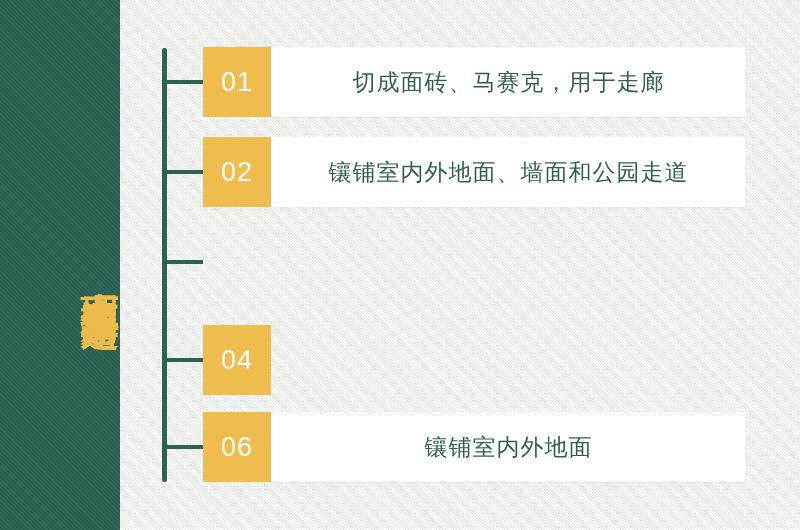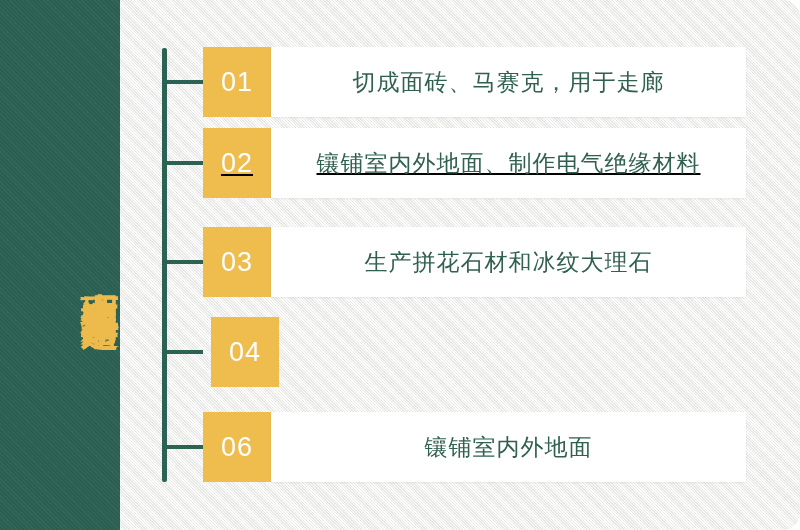--- a/index.html
+++ b/index.html
@@ -26,21 +26,20 @@
         rgba(255,255,255,0.85) 0px,
         rgba(255,255,255,0.85) 1px,
         rgba(222,224,220,0.55) 1px,
         rgba(222,224,220,0.55) 2px),
       repeating-linear-gradient(-45deg,
         rgba(255,255,255,0.60) 0px,
         rgba(255,255,255,0.60) 1px,
         rgba(228,230,226,0.45) 1px,
         rgba(228,230,226,0.45) 2px);
     box-sizing: border-box;
-    border-radius: 17px;
   }
 
   
   .side-panel {
     position: absolute;
     left: 0;
     top: 0;
     width: 120px;
     height: 530px;
     background-color: #2c6254;
@@ -153,35 +152,31 @@
   <div class="timeline-spine"></div>
 
   <div class="rows" id="rows-container">
       <div class="row" style="top: 47px;">
         <div class="row-connector"></div>
         <div class="row-badge">01</div>
         <div class="row-card">
           <div class="row-card-text">切成面砖、马赛克，用于走廊</div>
         </div>
       </div>
-      <div class="row" style="top: 128px; text-decoration: underline;">
+      <div class="row" style="top: 137px;">
         <div class="row-connector"></div>
         <div class="row-badge">02</div>
         <div class="row-card">
-          <div class="row-card-text">镶铺室内外地面、制作电气绝缘材料</div>
+          <div class="row-card-text">镶铺室内外地面、墙面和公园走道</div>
         </div>
       </div>
       <div class="row" style="top: 227px;">
         <div class="row-connector"></div>
-        <div class="row-badge">03</div>
-        <div class="row-card">
-          <div class="row-card-text">生产拼花石材和冰纹大理石</div>
-        </div>
       </div>
-      <div class="row" style="top: 317px; gap: 8px;">
+      <div class="row" style="top: 325px;">
         <div class="row-connector"></div>
         <div class="row-badge">04</div>
       </div>
       <div class="row" style="top: 412px;">
         <div class="row-connector"></div>
         <div class="row-badge">06</div>
         <div class="row-card">
           <div class="row-card-text">镶铺室内外地面</div>
         </div>
       </div>

